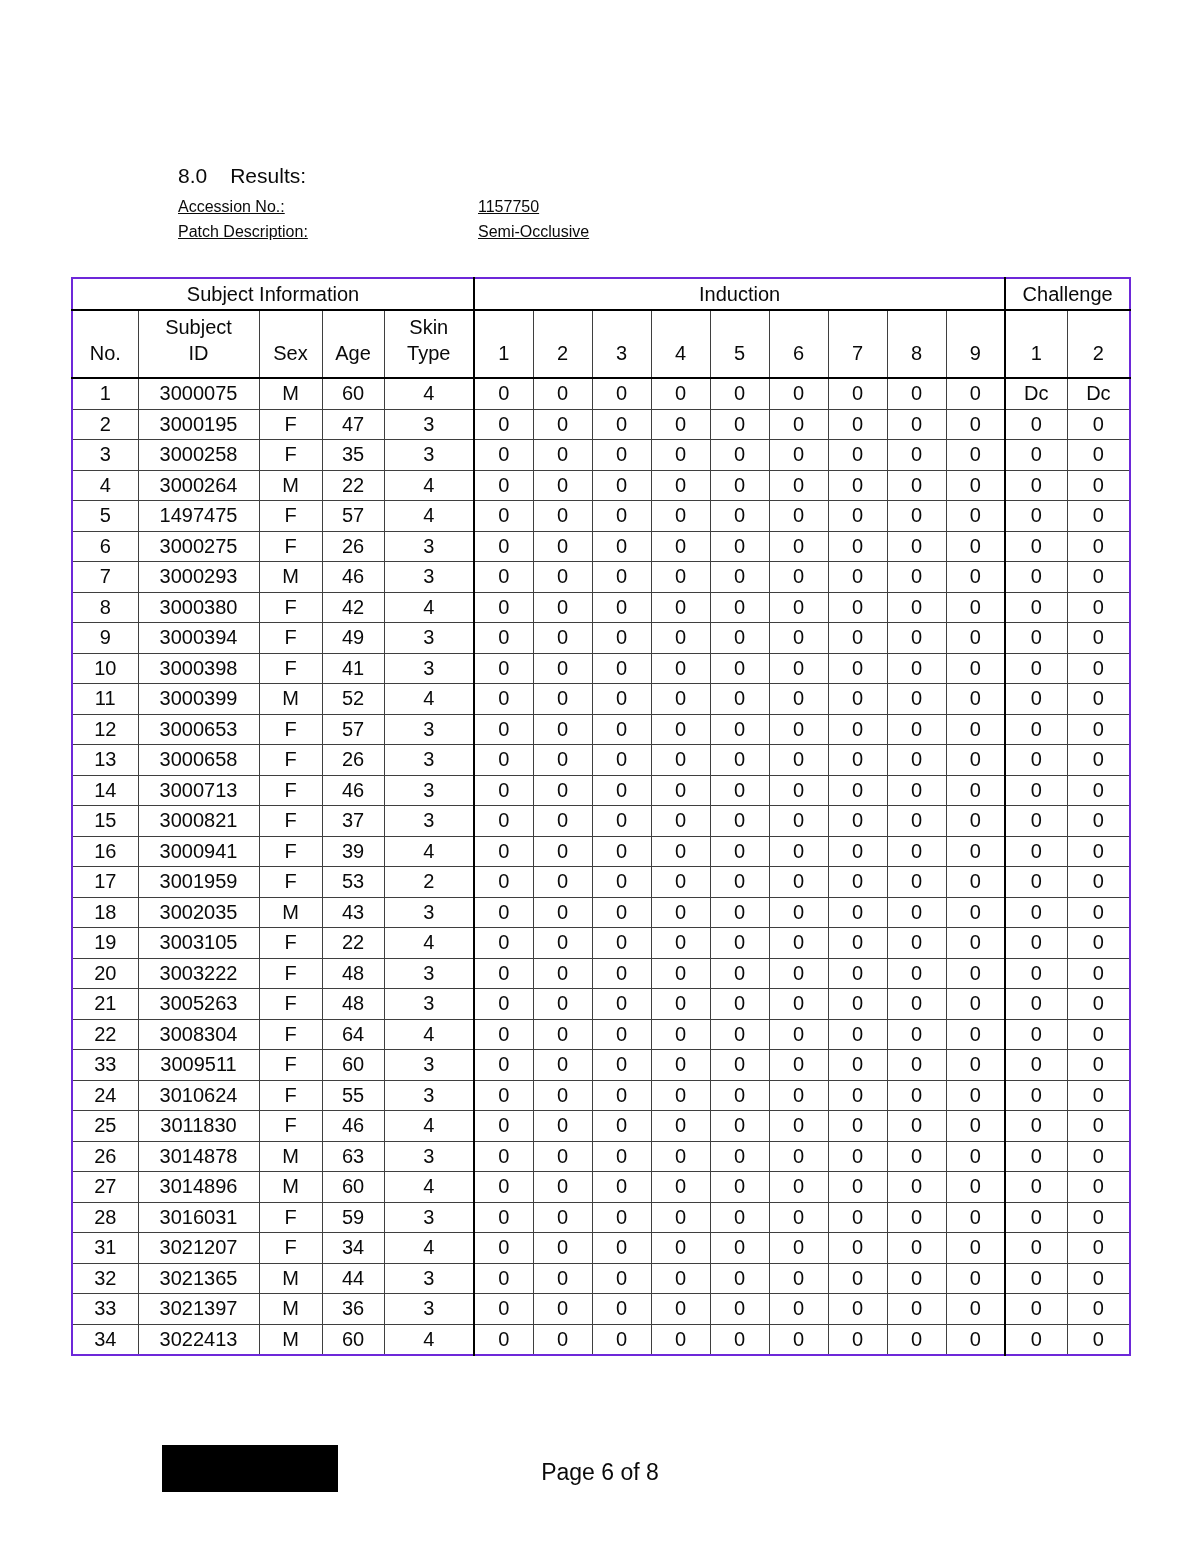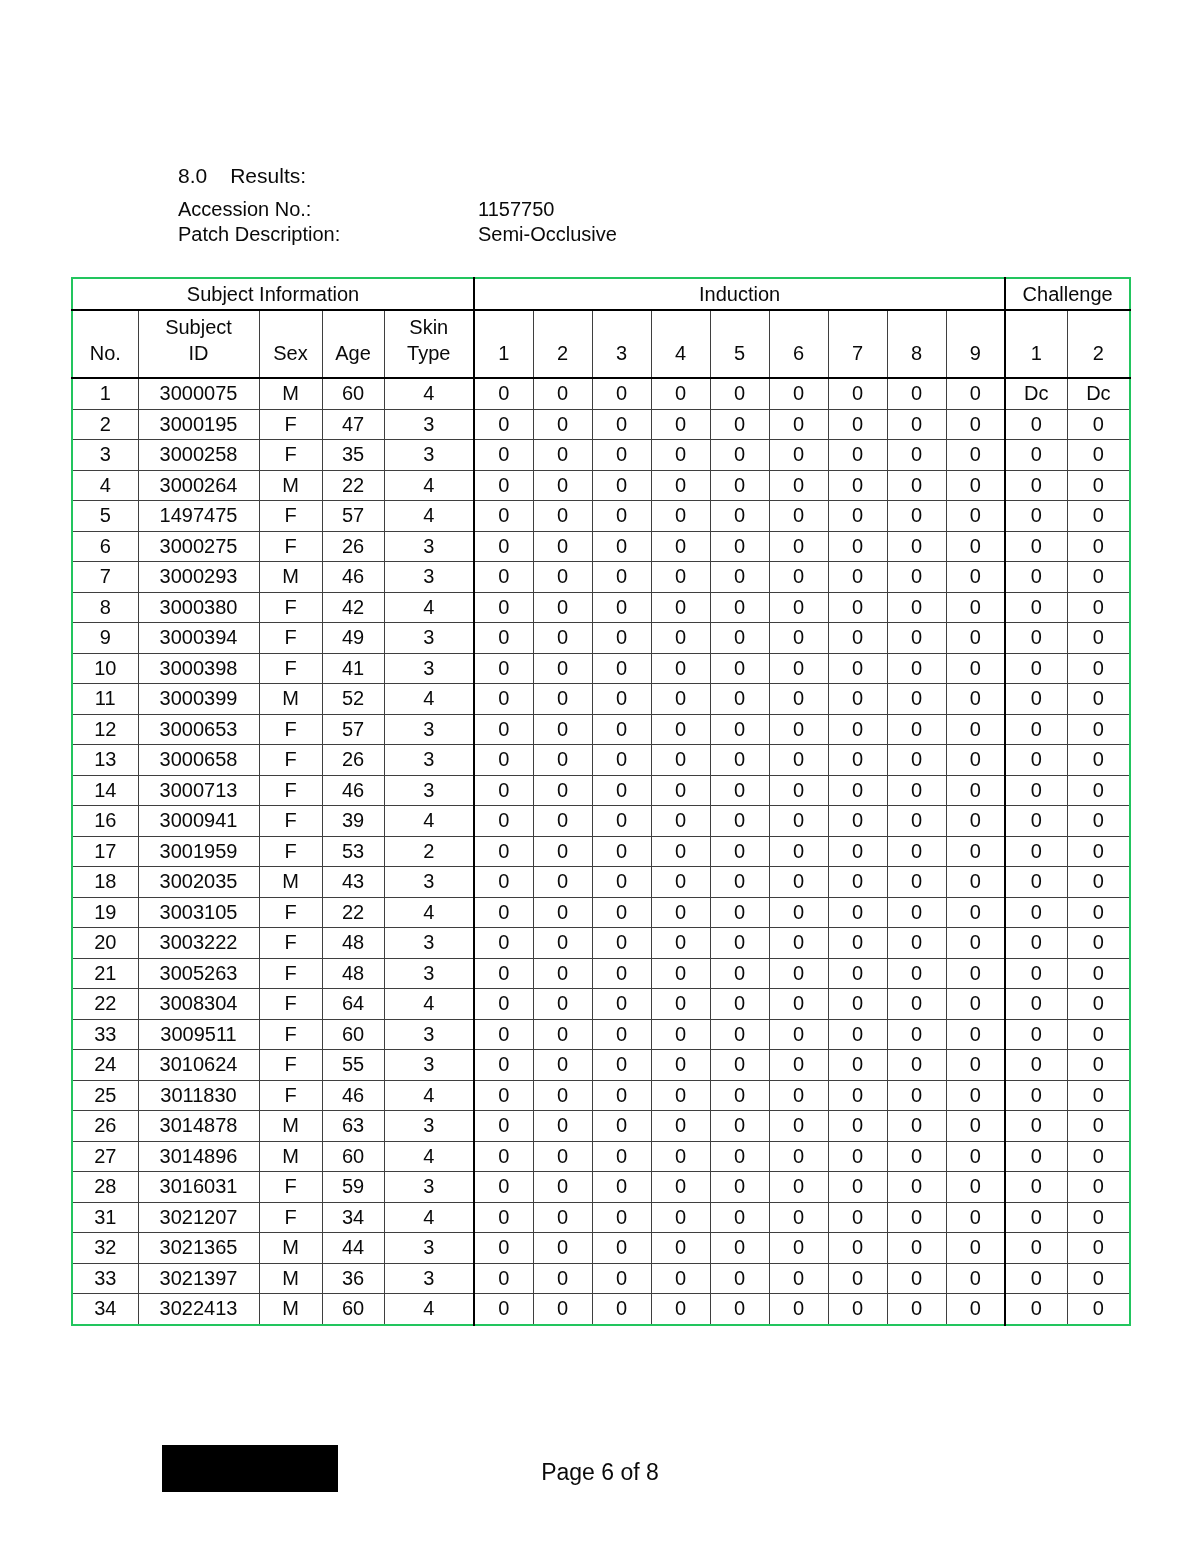--- a/index.html
+++ b/index.html
@@ -18,35 +18,36 @@
     top: 144px;
     font-size: 21px;
     display: flex;
     gap: 23px;
     margin-top: 20px;
   }
   .info-block {
     position: absolute;
     left: 178px;
     top: 198px;
-    font-size: 20px;
+    font-size: 16px;
+    text-decoration: underline;
   }
   .info-row { display: flex; height: 24.8px; align-items: baseline; }
   .info-label { width: 284px; flex: 0 0 284px; }
   .info-value { white-space: nowrap; margin-left: 16px; }
 
   table.results {
     position: absolute;
     left: 71px;
     top: 277px;
     width: 1058px;
     table-layout: fixed;
     border-collapse: collapse;
     background: #fff;
-    border: 2px solid #22c55e;
+    border: 2px solid #6d28d9;
   }
   table.results th, table.results td {
     border: 1px solid #3f3f3f;
     font-size: 20px;
     font-weight: normal;
     text-align: center;
     padding: 0;
     overflow: hidden;
   }
   tr.group-row th {
@@ -396,20 +397,38 @@
           <td>0</td>
           <td>0</td>
           <td>0</td>
           <td>0</td>
           <td>0</td>
           <td class="hdiv">0</td>
           <td>0</td>
           <td>0</td>
         </tr>
         <tr>
+          <td>15</td>
+          <td>3000821</td>
+          <td>F</td>
+          <td>37</td>
+          <td class="hdiv">3</td>
+          <td>0</td>
+          <td>0</td>
+          <td>0</td>
+          <td>0</td>
+          <td>0</td>
+          <td>0</td>
+          <td>0</td>
+          <td>0</td>
+          <td class="hdiv">0</td>
+          <td>0</td>
+          <td>0</td>
+        </tr>
+        <tr>
           <td>16</td>
           <td>3000941</td>
           <td>F</td>
           <td>39</td>
           <td class="hdiv">4</td>
           <td>0</td>
           <td>0</td>
           <td>0</td>
           <td>0</td>
           <td>0</td>

